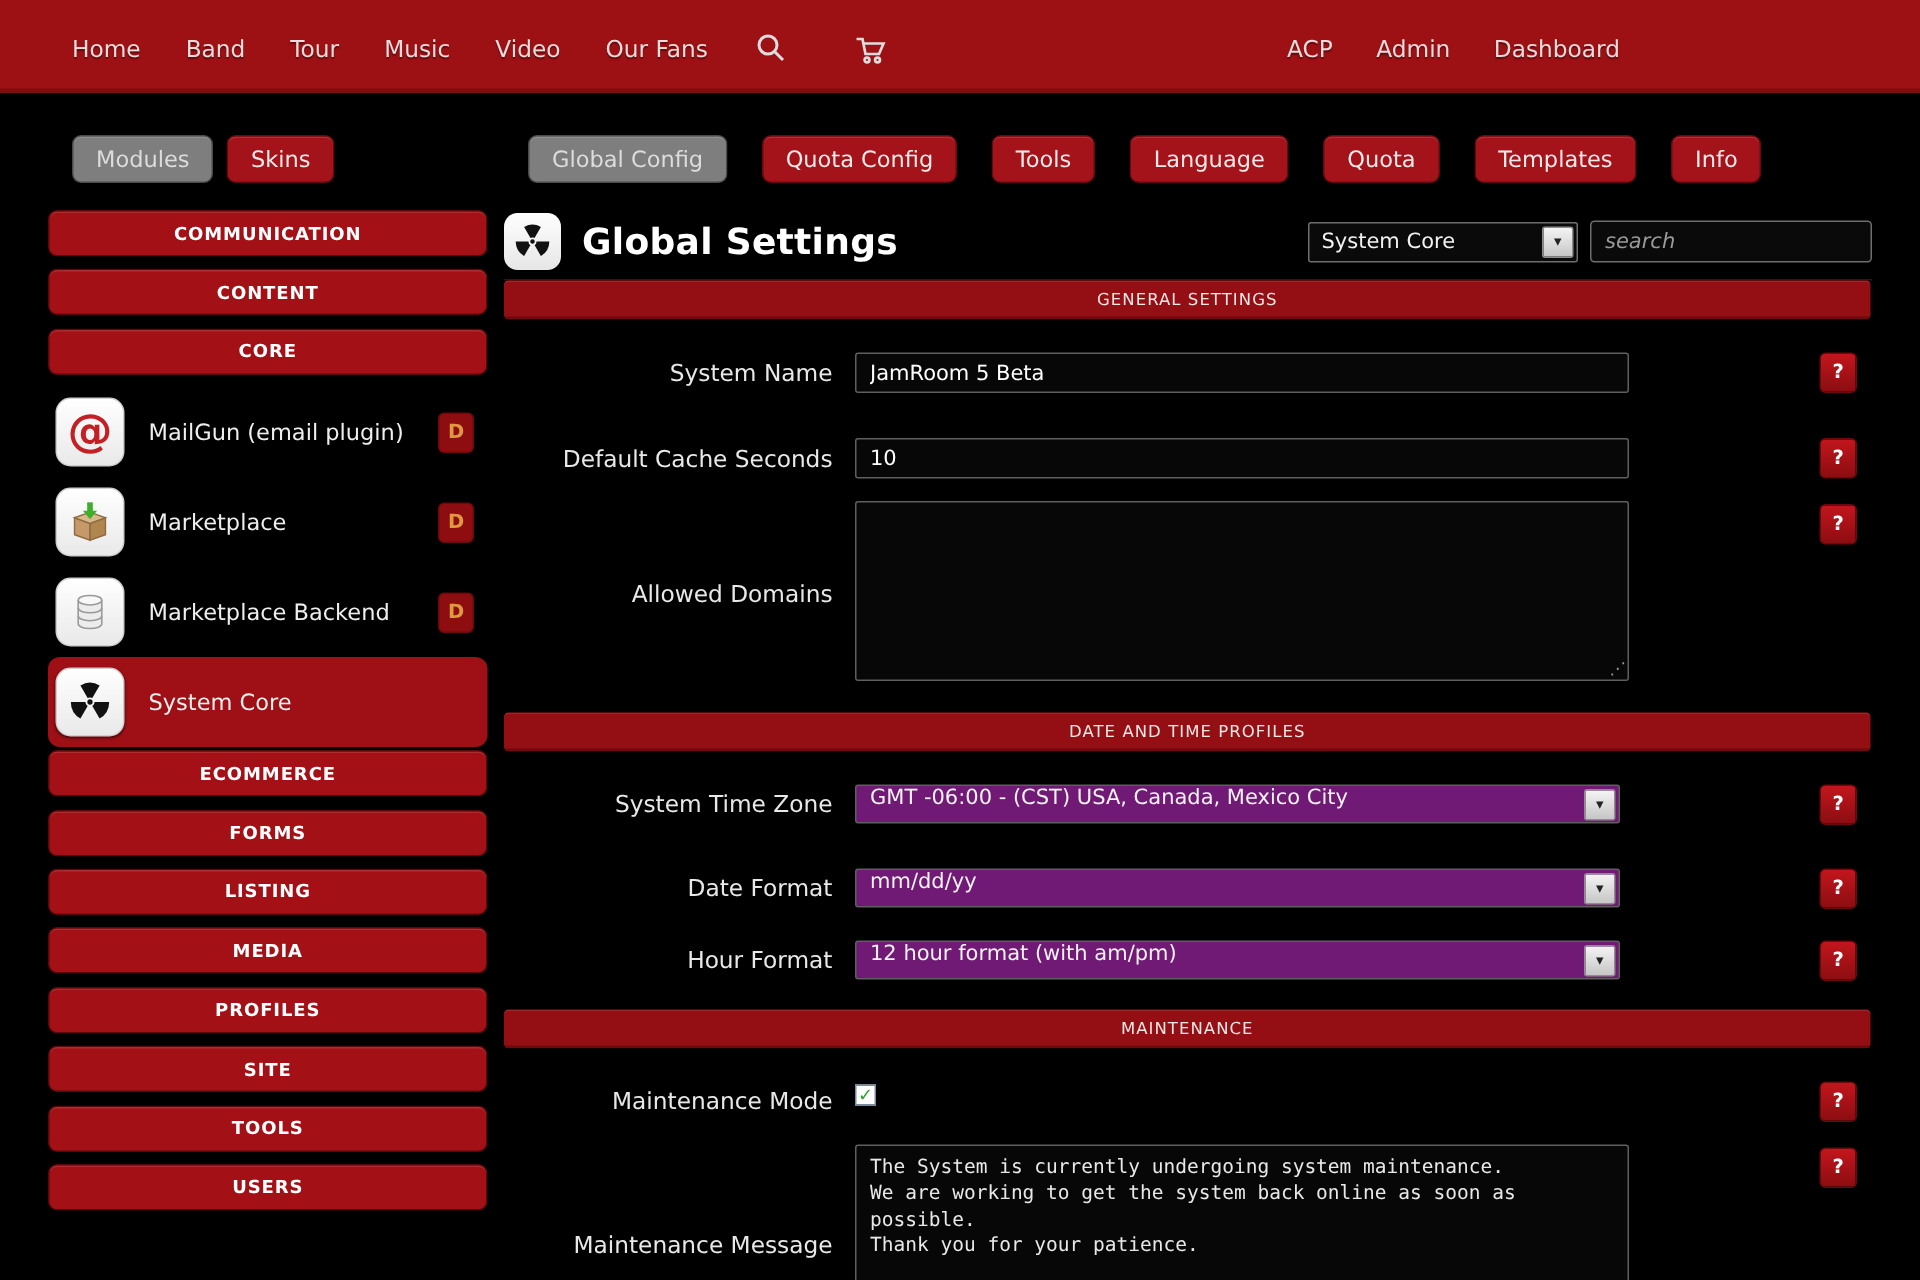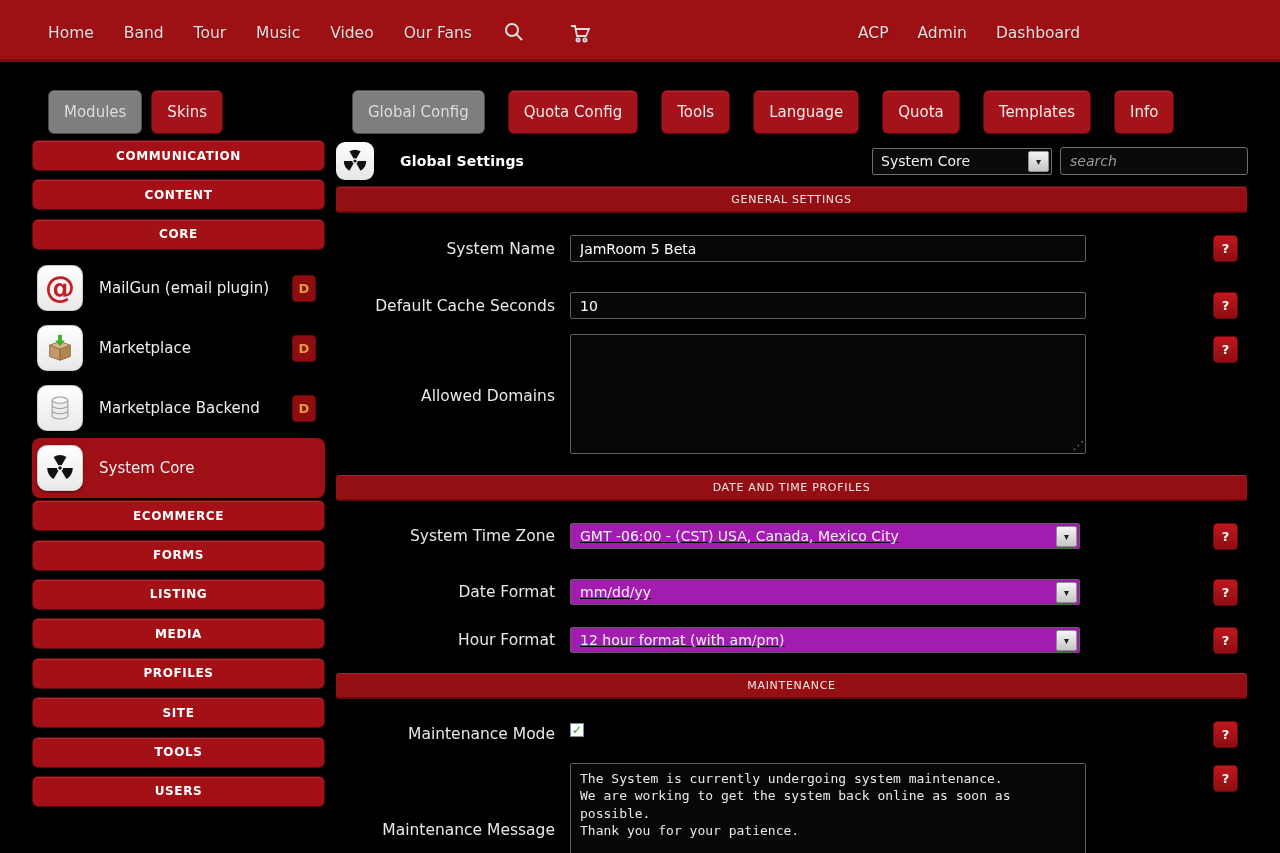--- a/index.html
+++ b/index.html
@@ -13,21 +13,21 @@
   .nav-left { display:flex; align-items:center; gap:30px; margin-left:48px; padding-top:6px;}
   .nav-right { display:flex; align-items:center; gap:29px; margin-left:auto; margin-right:200px; padding-top:6px;}
   .nav-item { color:#e7dcdc; font-size:15.5px; cursor:pointer; text-shadow:0 1px 1px rgba(0,0,0,.4); }
   .nav-icon { width:24px; height:24px; display:inline-block; }
   .nav-icon svg { width:100%; height:100%; }
 
   
   .toolbar { position:absolute; top:90px; left:48px; width:1200px; display:flex; }
   .tab-group-left { display:flex; gap:9px; }
   .tab-group-right { display:flex; gap:23px; position:absolute; left:304px; }
-  .tab-btn { height:44px; padding:0 15px; border-radius:6px; border:1px solid rgba(0,0,0,.4);
+  .tab-btn { height:32px; padding:0 15px; border-radius:6px; border:1px solid rgba(0,0,0,.4);
              background:#a4121a; color:#f4eaea; font-size:15px; display:flex; align-items:center;
              cursor:pointer; box-shadow:inset 0 1px 0 rgba(255,255,255,.12); }
   .tab-btn.gray { background:#7e7e7e; color:#dcdcdc; }
 
   
   .sidebar { position:absolute; top:140px; left:32px; width:293px; }
   .cat-btn { height:31px; margin-bottom:8.4px; border-radius:6px; background:#a31016;
              border:1px solid rgba(0,0,0,.45); color:#fff; font-size:12px; font-weight:bold;
              letter-spacing:.6px; display:flex; align-items:center; justify-content:center;
              cursor:pointer; box-shadow:inset 0 1px 0 rgba(255,255,255,.12); }
@@ -45,21 +45,21 @@
   .at-glyph { color:#c32026; font-size:30px; font-weight:bold; line-height:1; }
   .rad-glyph svg { width:32px; height:32px; }
 
   
   .main { position:absolute; top:138px; left:336px; width:912px; }
   .main-header { height:46px; display:flex; align-items:center; }
   .title-icon { width:38px; height:38px; border-radius:9px; background:linear-gradient(#ffffff,#e6e6e6);
                 display:flex; align-items:center; justify-content:center; flex:0 0 38px;
                 box-shadow:0 1px 2px rgba(0,0,0,.6); }
   .title-icon svg { width:28px; height:28px; }
-  .page-title { color:#fff; font-size:14px; font-weight:bold; margin-left:26px; letter-spacing:.2px; }
+  .page-title { color:#fff; font-size:24px; font-weight:bold; margin-left:14px; letter-spacing:.2px; }
   .header-controls { margin-left:auto; display:flex; align-items:center; gap:8px; }
   .hdr-select { width:180px; height:27px; background:#0a0a0a; border:1px solid #6e6e6e; border-radius:2px;
                 display:flex; align-items:center; position:relative; cursor:pointer; }
   .hdr-select .sel-text { color:#f2f2f2; font-size:14px; margin-left:8px; }
   .arrow-box { position:absolute; right:2px; top:2px; width:21px; height:21px; border-radius:2px;
                background:linear-gradient(#f4f4f4,#c6c6c6); border:1px solid #8e8e8e;
                display:flex; align-items:center; justify-content:center; color:#222; font-size:10px; }
   .hdr-search { width:188px; height:28px; background:#0a0a0a; border:1px solid #6e6e6e; border-radius:3px;
                 color:#eee; font-style:italic; font-size:14px; padding:0 9px;
                 font-family:"DejaVu Sans",sans-serif; }
@@ -78,22 +78,22 @@
   .frow .fcontrol { margin-left:15px; }
   .text-input { width:516px; height:27px; background:#070707; border:1px solid #5f5f5f; border-radius:2px;
                 color:#fff; font-size:14px; padding:0 9px; font-family:"DejaVu Sans",sans-serif; }
   .textarea-wrap { position:relative; width:516px; }
   .big-textarea { width:516px; height:120px; background:#070707; border:1px solid #5f5f5f; border-radius:2px;
                   color:#e8e8e8; font-size:13px; padding:6px 9px; resize:none; overflow:hidden;
                   font-family:"DejaVu Sans",sans-serif; }
   .big-textarea.mono { font-family:"DejaVu Sans Mono","Liberation Mono",monospace; height:130px; line-height:1.33; }
   .resize-handle { position:absolute; right:4px; bottom:6px; color:#9a9a9a; font-size:11px;
                    letter-spacing:-2px; pointer-events:none; }
-  .sel-control { width:510px; height:26px; background:#a21caf; border:1px solid #5f5f5f; border-radius:2px;
-                 position:relative; display:flex; align-items:center; cursor:pointer;text-decoration:underline; }
+  .sel-control { width:510px; height:26px; background:#701a75; border:1px solid #5f5f5f; border-radius:2px;
+                 position:relative; display:flex; align-items:flex-start; cursor:pointer; }
   .sel-control .sel-text { color:#f2f2f2; font-size:14px; margin-left:9px; }
   .help-btn { position:absolute; right:9px; width:25px; height:27px; border-radius:4px;
               background:linear-gradient(#c2161d,#8c0d11); border:1px solid #6b0a0d; color:#fff;
               font-size:13px; font-weight:bold; display:flex; align-items:center; justify-content:center;
               cursor:pointer; }
   .help-top { top:2px; }
   .checkbox { width:14px; height:14px; background:#fff; border:1px solid #7a8ba0; display:flex;
               align-items:center; justify-content:center; cursor:pointer; margin-top:-8px; }
   .checkbox .check-mark { color:#2f9e2b; font-size:12px; font-weight:bold; line-height:1; }
 

